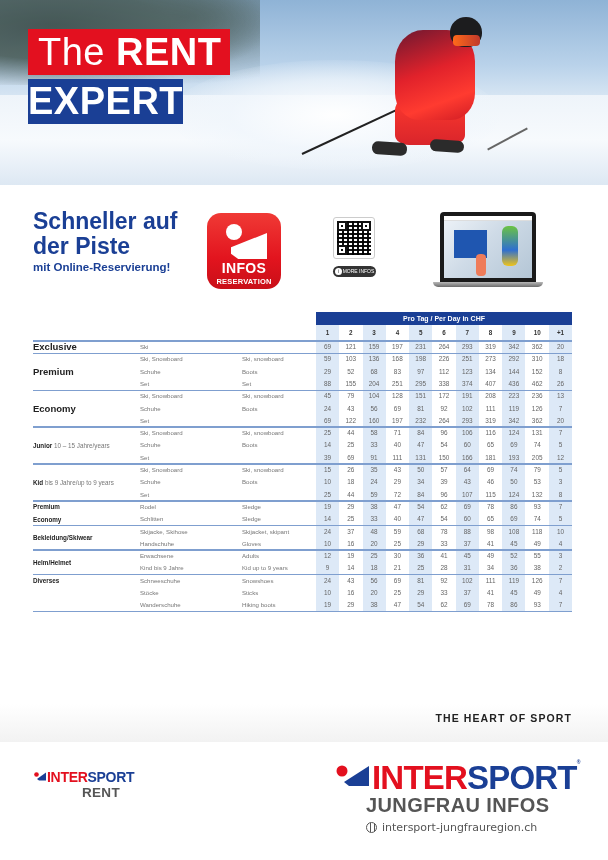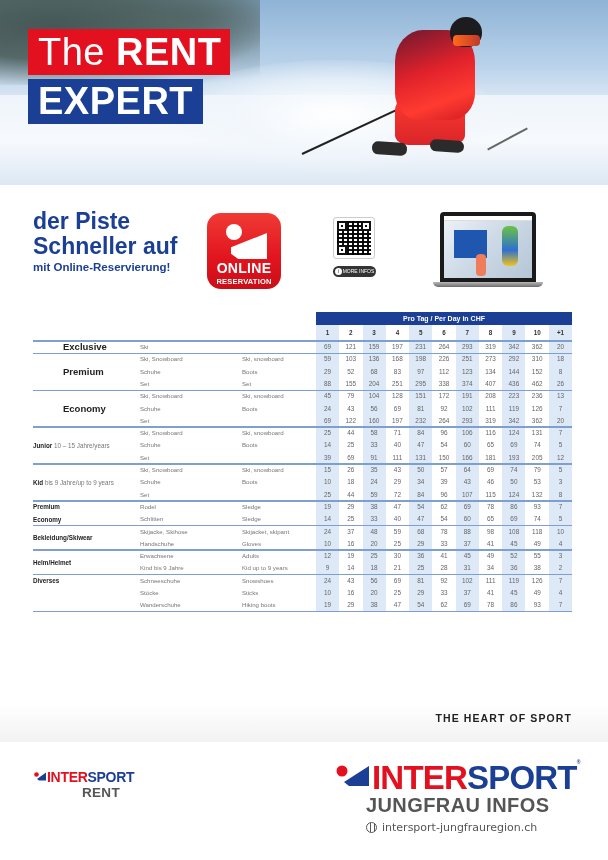--- a/index.html
+++ b/index.html
@@ -24,21 +24,21 @@
   .skier-goggle { position: absolute; left: 453px; top: 35px; width: 27px; height: 11px; border-radius: 4px;
     background: linear-gradient(90deg, #ff6a1a, #c0392b); }
   .ski1 { position: absolute; left: 372px; top: 142px; width: 35px; height: 13px; border-radius: 6px; background: #2b2b2b; transform: rotate(4deg); }
   .ski2 { position: absolute; left: 430px; top: 140px; width: 34px; height: 12px; border-radius: 6px; background: #2b2b2b; transform: rotate(4deg); }
   .pole1 { position: absolute; left: 300px; top: 115px; width: 130px; height: 2px; background: #222; transform: rotate(-25deg); transform-origin: left center; left: 302px; top: 153px; }
   .pole2 { position: absolute; left: 485px; top: 138px; width: 45px; height: 2px; background: #666; transform: rotate(-28deg); }
 
   .title-red { position: absolute; left: 28px; top: 29px; height: 46px; padding: 0 8px 0 10px; background: #e3101f;
     color: #fff; font-family: "Liberation Sans", sans-serif; font-size: 38px; line-height: 46px; letter-spacing: .5px; }
   .title-red b { font-weight: 700; }
-  .title-blue { position: absolute; left: 28px; top: 79px; height: 45px; padding: 0 10px; background: #1a3f95;
+  .title-blue { position: absolute; left: 28px; top: 79px; height: 45px; padding: 0 0; background: #1a3f95;
     color: #fff; font-family: "Liberation Sans", sans-serif; font-weight: 700; font-size: 38px; line-height: 45px; letter-spacing: .5px; }
 
   
   .promo-head { position: absolute; left: 33px; top: 209px; color: #1a3f95; font-family: "Liberation Sans", sans-serif; font-weight: 700;
     font-size: 23px; line-height: 25px; }
   .promo-sub { position: absolute; left: 33px; top: 261px; color: #1a3f95; font-family: "Liberation Sans", sans-serif; font-weight: 700; font-size: 11.5px; }
 
   .app-icon { position: absolute; left: 207px; top: 213px; width: 74px; height: 76px; border-radius: 14px;
     background: linear-gradient(180deg, #f03a35 0%, #e2141e 60%, #c90f18 100%); overflow: hidden; }
   .app-icon .dot { position: absolute; left: 19px; top: 11px; width: 16px; height: 16px; border-radius: 50%; background: #fff; }
@@ -78,21 +78,21 @@
     font-size: 7px; font-weight: 700; line-height: 13px; text-align: center; }
   .thead-nums { position: absolute; left: 283px; top: 13px; width: 256px; height: 16px; }
   .num { position: absolute; width: 23px; text-align: center; font-size: 6.4px; color: #666; }
   .thead-nums .num { font-weight: 700; color: #333; line-height: 16px; font-size: 6.3px; }
   .row { position: absolute; left: 0; width: 539px; height: 12.3px; }
   .row .de, .row .en { position: absolute; font-size: 6.1px; color: #777; line-height: 12.3px; white-space: nowrap; }
   .row .de { left: 107px; }
   .row .en { left: 209px; }
   .row .num { top: 0; line-height: 12.3px; }
   .cat { position: absolute; left: 0; font-weight: 700; color: #222; white-space: nowrap; }
-  .cat.big { font-size: 9.5px; margin-left: 30px; }
+  .cat.big { font-size: 9.5px; }
   .cat.small { font-size: 6.3px; }
   .cat .sub { font-weight: 400; color: #777; }
   .sep { position: absolute; left: 0; width: 539px; height: 1.4px; background: #7f9fcf; }
 
   
   .slogan-band { position: absolute; left: 0; top: 704px; width: 608px; height: 38px; background: linear-gradient(180deg, #ffffff 0%, #f2f2f2 100%); }
   .slogan { position: absolute; right: 36px; top: 712px; font-family: "Liberation Sans", sans-serif; font-weight: 700; font-size: 10.5px; letter-spacing: 1.1px; color: #222; }
 
   .logo-small { position: absolute; left: 34px; top: 772px; }
   .logo-small .mark, .logo-big .mark { position: absolute; }
@@ -122,29 +122,29 @@
   <div class="skier-body"></div>
   <div class="skier-head"></div>
   <div class="skier-goggle"></div>
   <div class="ski1"></div>
   <div class="ski2"></div>
 </div>
 <div class="title-red"><span>The</span> <b>RENT</b></div>
 <div class="title-blue">EXPERT</div>
 
 <div class="promo-head">
+  <div>Schneller auf</div>
   <div>der Piste</div>
-  <div>Schneller auf</div>
 </div>
 <div class="promo-sub">mit Online-Reservierung!</div>
 
 <div class="app-icon">
   <div class="dot"></div>
   <div class="swoosh"></div>
-  <div class="l1">ONLINE</div>
+  <div class="l1">INFOS</div>
   <div class="l2">RESERVATION</div>
 </div>
 
 <div class="qr">
   <div class="grid">
     <div class="f" style="left:0;top:0"></div>
     <div class="f" style="right:0;top:0"></div>
     <div class="f" style="left:0;bottom:0"></div>
   </div>
 </div>

